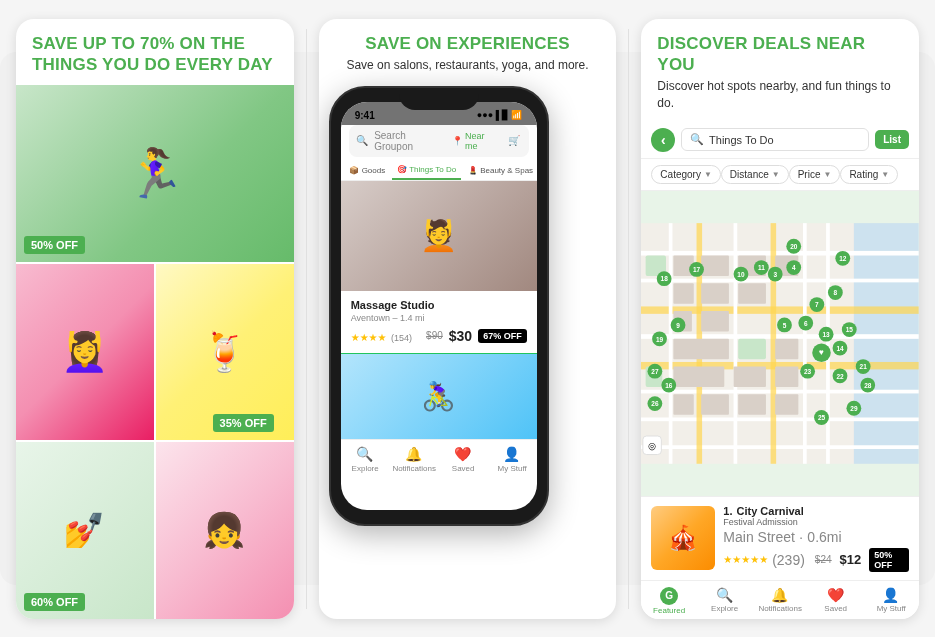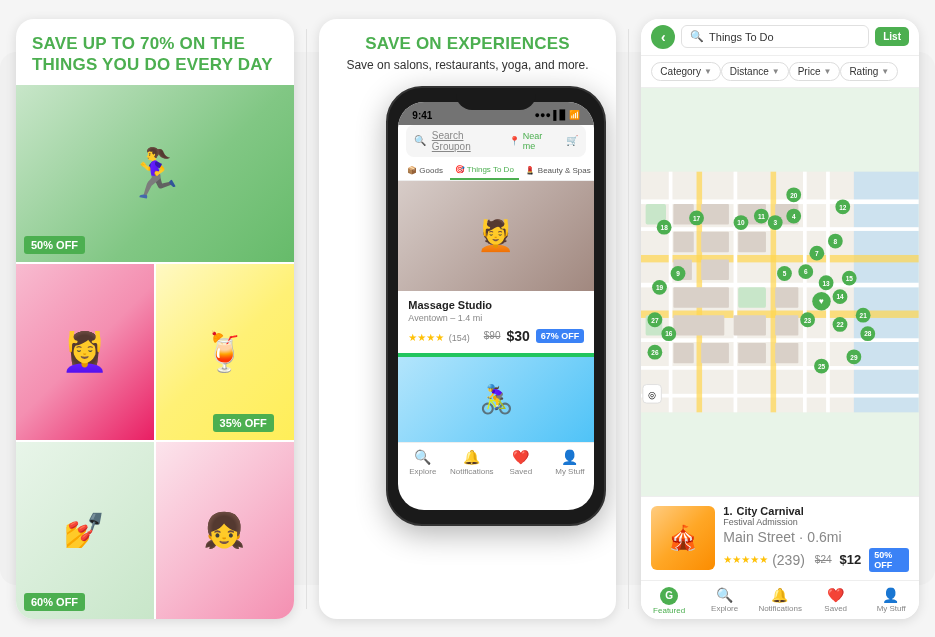--- a/index.html
+++ b/index.html
@@ -194,21 +194,20 @@
       border-radius: 8px;
       display: flex;
       align-items: center;
       padding: 5px 8px;
       gap: 5px;
     }
 
     .phone-search-text {
       font-size: 10px;
       color: #888;
-      text-decoration: underline;
     }
 
     .phone-near-me {
       margin-left: auto;
       display: flex;
       align-items: center;
       gap: 2px;
       font-size: 9px;
       color: #4caf50;
     }
@@ -241,21 +240,21 @@
       height: 110px;
       background: linear-gradient(135deg, #d7ccc8 0%, #bcaaa4 50%, #a1887f 100%);
       display: flex;
       align-items: center;
       justify-content: center;
       font-size: 30px;
     }
 
     .deal-card {
       padding: 8px 10px;
-      border-bottom: 4px solid #22c55e;
+      border-bottom: 1px solid #22c55e;
     }
 
     .deal-title {
       font-size: 11px;
       font-weight: 600;
       color: #222;
     }
 
     .deal-desc {
       font-size: 9px;
@@ -298,21 +297,21 @@
       text-decoration: line-through;
     }
 
     .sale-price {
       font-size: 14px;
       font-weight: 700;
       color: #222;
     }
 
     .off-badge {
-      background: #3b82f6;
+      background: #000000;
       color: #fff;
       font-size: 9px;
       font-weight: 700;
       padding: 2px 5px;
       border-radius: 3px;
     }
 
     .phone-bike-img {
       width: 100%;
       height: 85px;
@@ -546,21 +545,21 @@
         <div class="discount-badge">60% OFF</div>
       </div>
       <div class="grid-item kids-img" style="min-height:115px;">
         <span style="font-size:34px;">👧</span>
       </div>
     </div>
   </div>
 
   <div class="divider"></div>
 
-  <div class="panel panel-2" style="align-items:flex-end; padding:14px 10px 0;">
+  <div class="panel panel-2" style="align-items:flex-start; padding:14px 10px 0;">
     <div class="panel-2-header">
       <div class="panel-title">SAVE ON EXPERIENCES</div>
       <div class="panel-subtitle">Save on salons, restaurants, yoga, and more.</div>
     </div>
 
     <div class="phone-wrapper">
       <div class="phone-notch"></div>
       <div class="phone-screen">
 
         <div class="phone-status-bar">
@@ -636,20 +635,24 @@
             <span>My Stuff</span>
           </div>
         </div>
       </div>
     </div>
   </div>
 
   <div class="divider"></div>
 
   <div class="panel panel-3">
+    <div class="panel-3-header">
+      <div class="panel-title green-text">DISCOVER DEALS NEAR YOU</div>
+      <div class="panel-subtitle">Discover hot spots nearby, and fun things to do.</div>
+    </div>
 
     <div class="map-top-bar">
       <div class="map-back-btn">
         <span style="font-size:14px; font-weight:700;">‹</span>
       </div>
       <div class="map-search-box">
         <span class="map-search-icon">🔍</span>
         <span style="font-size:11px;color:#333;">Things To Do</span>
       </div>
       <div class="map-list-btn">List</div>

